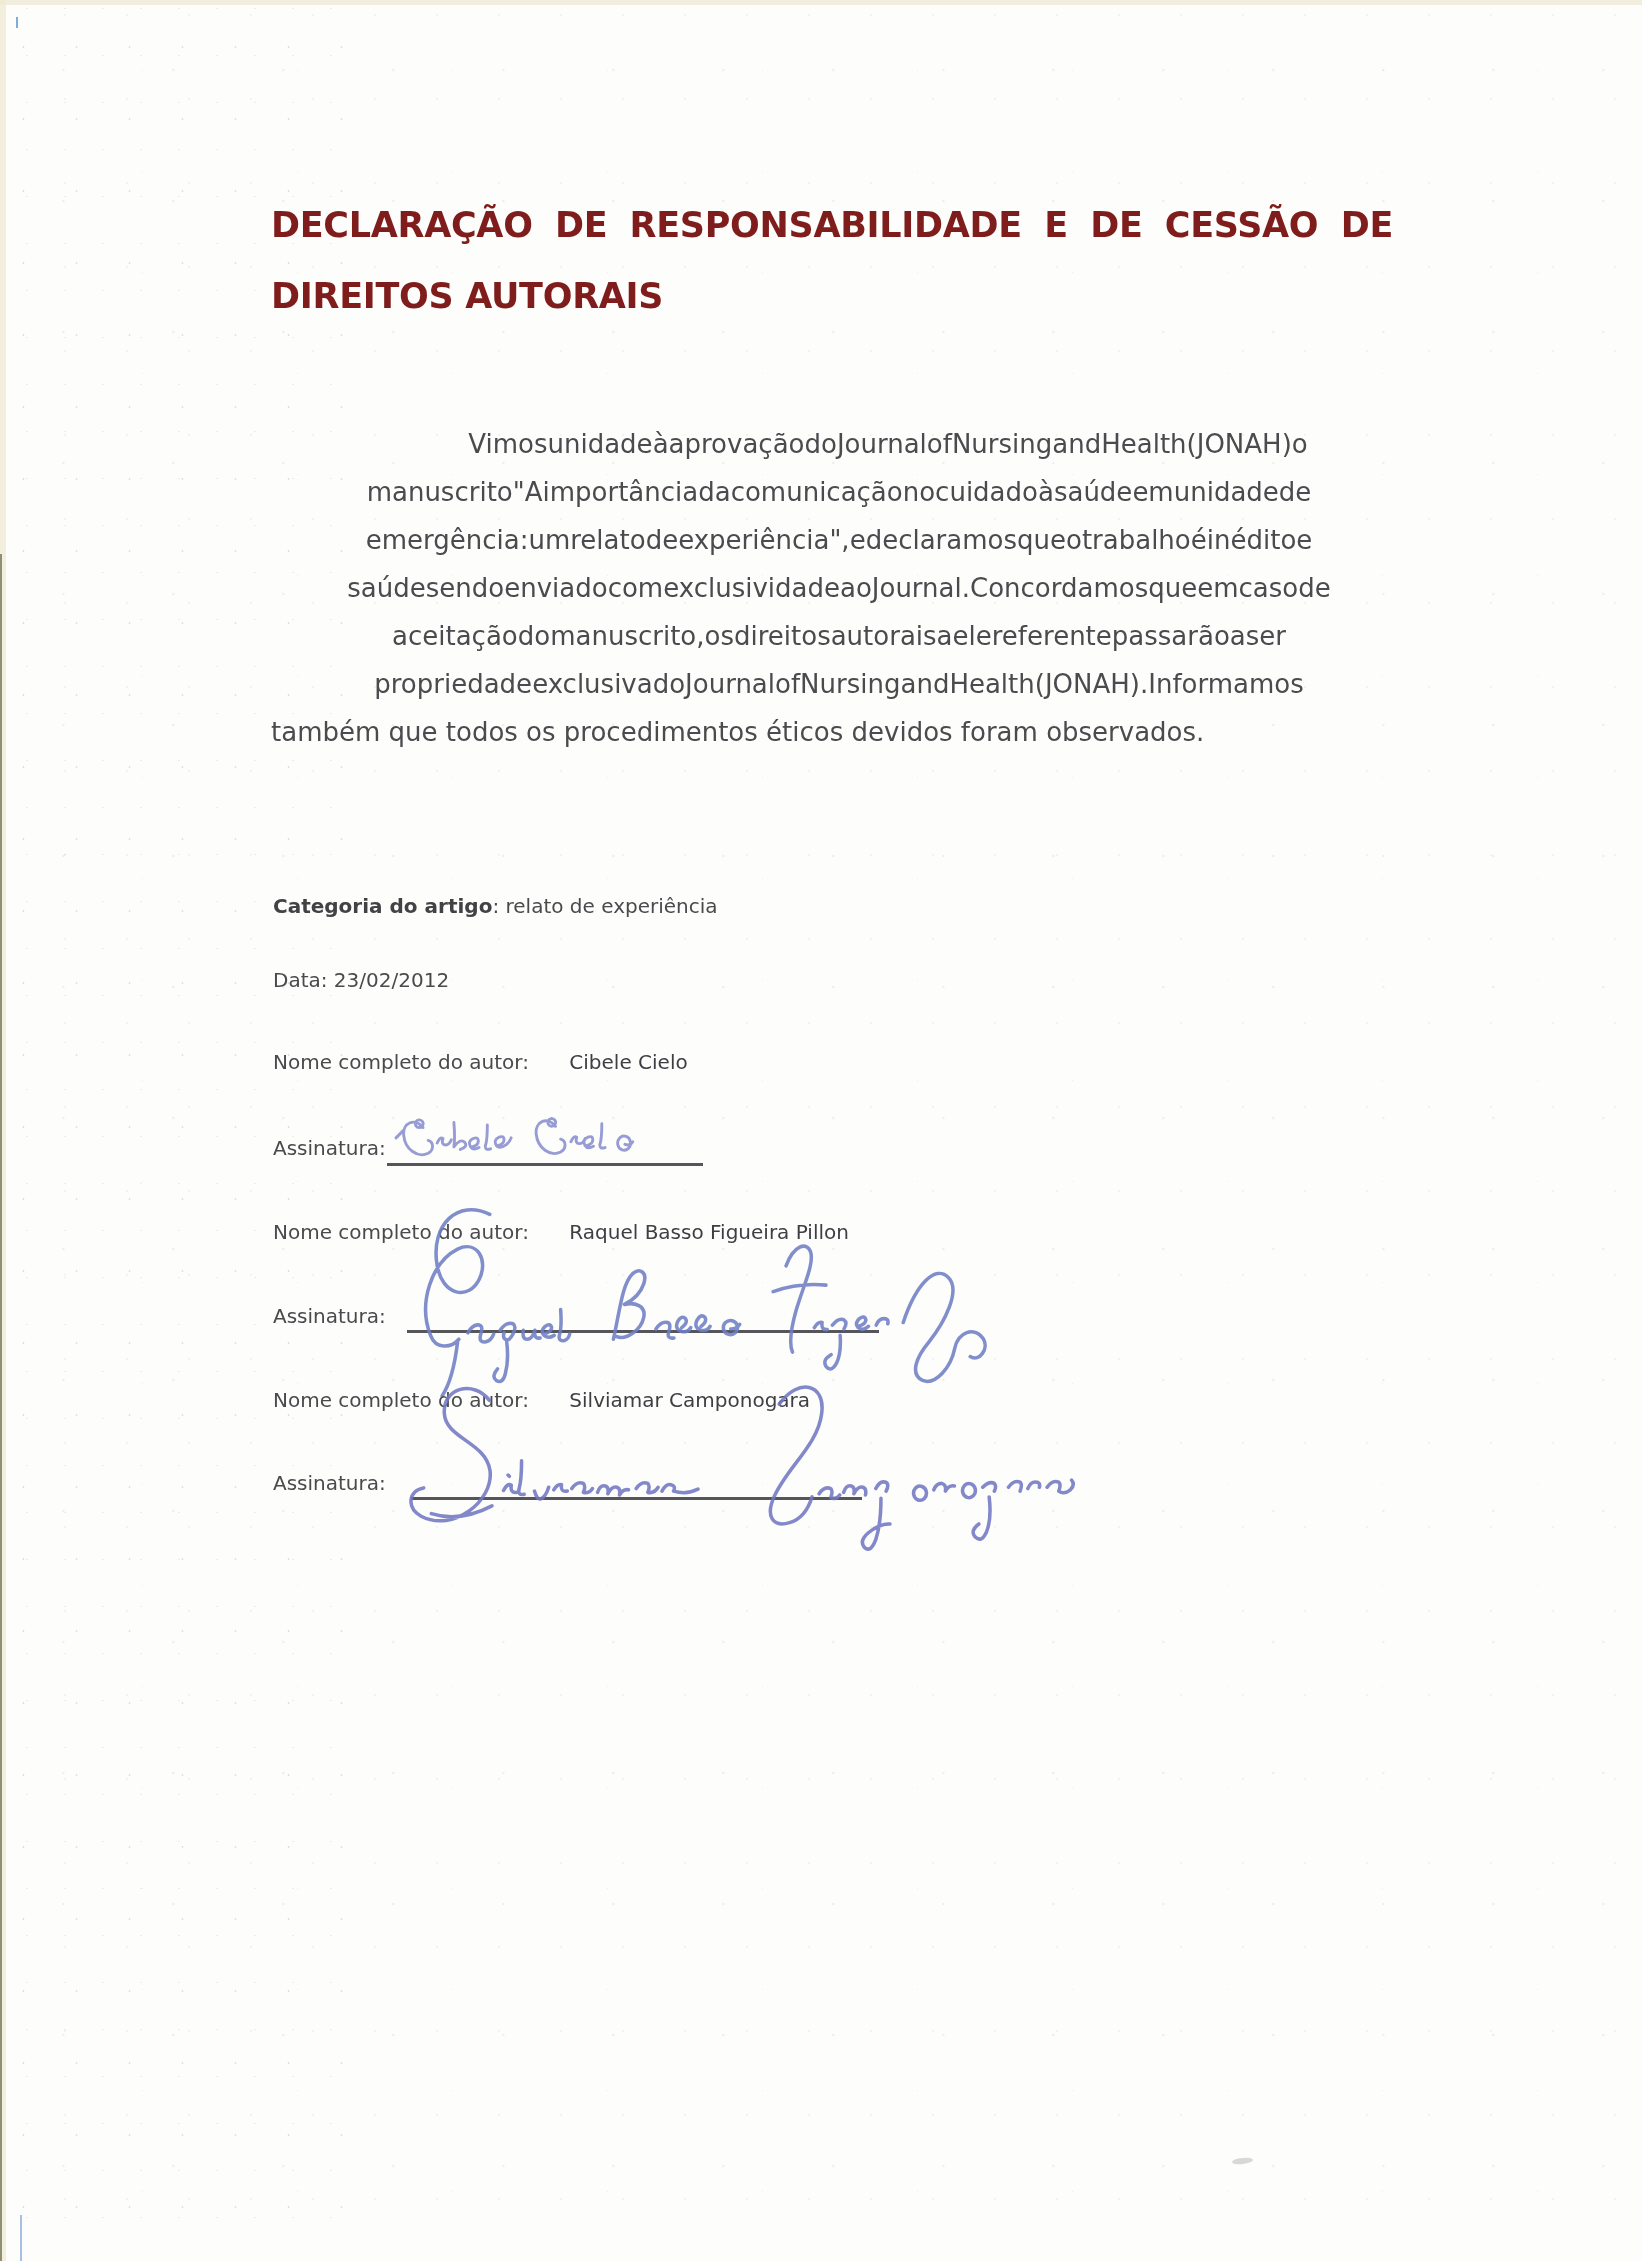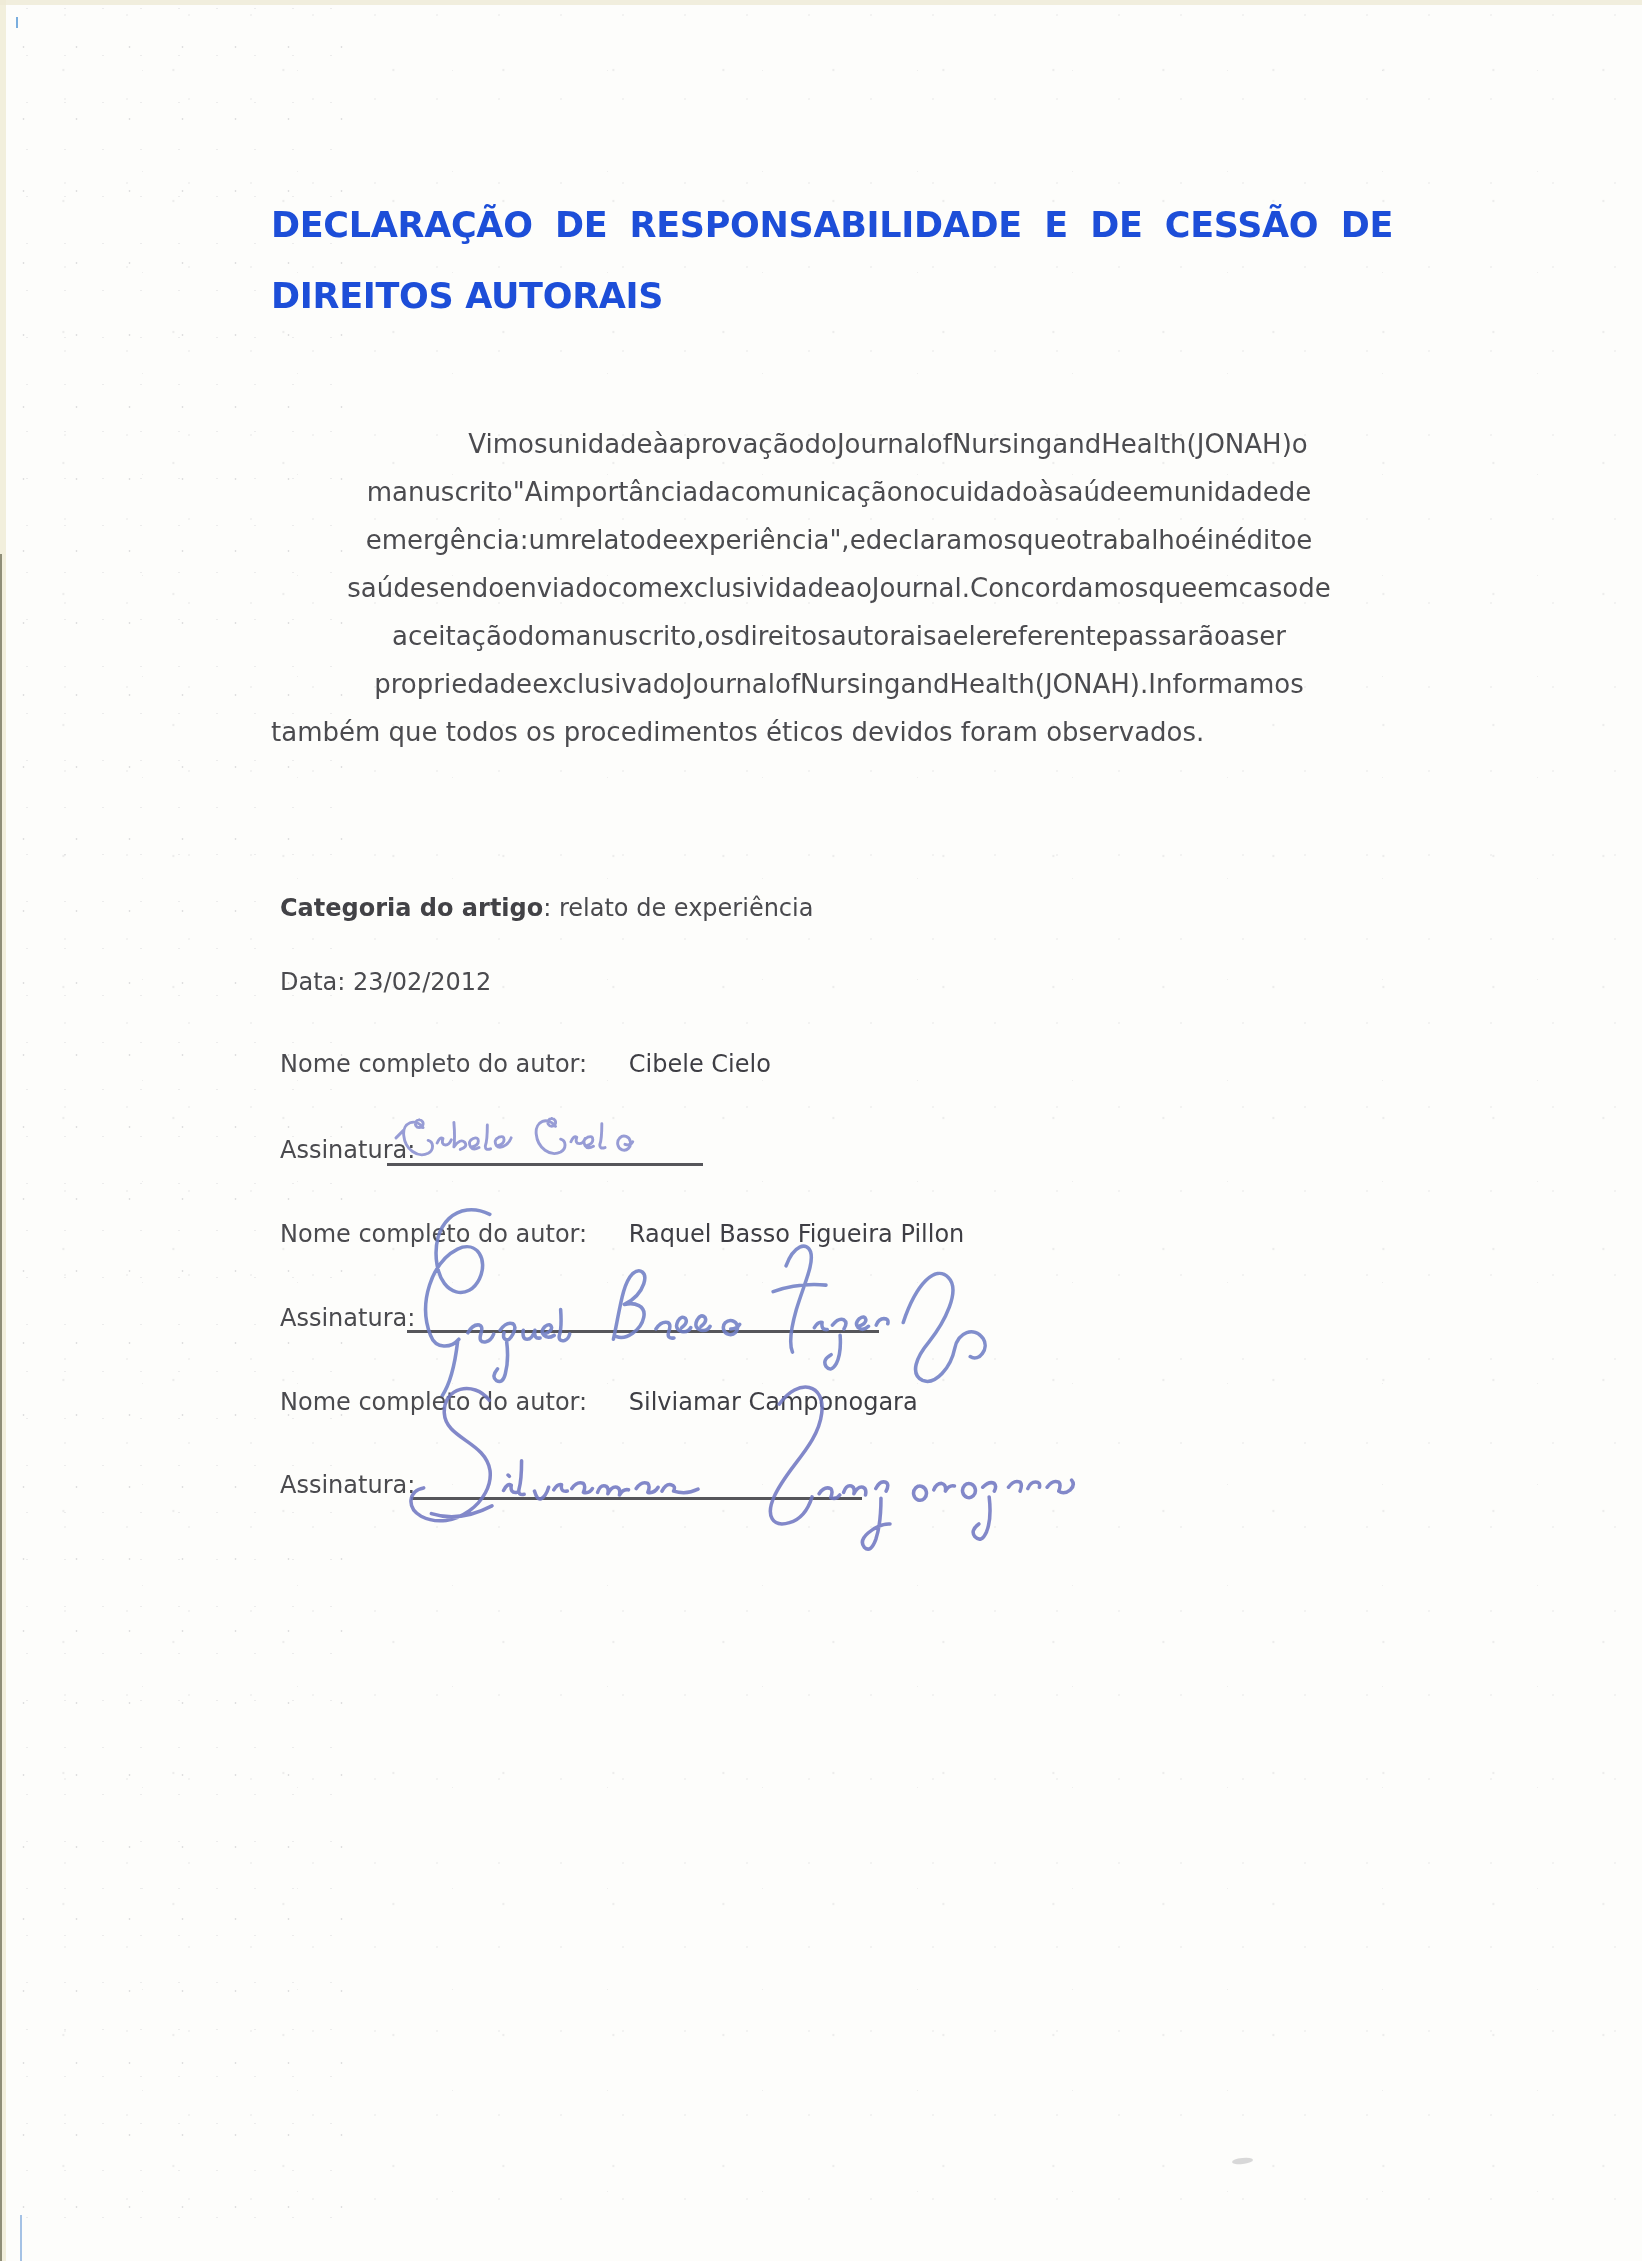--- a/index.html
+++ b/index.html
@@ -32,31 +32,31 @@
   .edge-left-band{position:absolute;left:0;top:0;width:5.8px;height:100%;background:#f2efdc;}
   .edge-left-line{position:absolute;left:0;top:554px;width:1.9px;height:1707px;background:#6e6d55;opacity:.75;}
   .edge-top-band{position:absolute;left:0;top:0;width:100%;height:4.5px;background:#edead6;opacity:.8;}
   .mark-blue-tl{position:absolute;left:15.5px;top:17.4px;width:2.6px;height:11px;background:#63a0d8;opacity:.85;}
   .mark-blue-bl{position:absolute;left:20px;top:2215px;width:1.9px;height:46px;background:#8fb3e0;opacity:.8;}
   .smudge{position:absolute;left:1232px;top:2158px;width:20.6px;height:5.8px;background:#b9b9bb;border-radius:50%;opacity:.55;transform:rotate(-6deg);}
 
   .title-line{
     position:absolute;left:271px;width:1122px;
     font-size:35px;font-weight:bold;letter-spacing:-0.3px;
-    color:#1d4ed8;
+    color:#7f1d1d;
   }
   .title-1{top:205px;display:flex;justify-content:space-between;}
   .title-2{top:276px;}
 
   .para{position:absolute;left:271px;top:420px;width:1136px;font-size:26px;color:#4b4b4f;}
   .pline{height:48px;display:flex;align-items:center;justify-content:center;white-space:nowrap;}
   .pline.indent{padding-left:98px;}
   .pline.last{display:block;line-height:48px;justify-content:flex-start;}
 
-  .row{position:absolute;left:280px;font-size:24px;white-space:nowrap;}
+  .row{position:absolute;left:273px;font-size:20px;white-space:nowrap;}
   .row .bold{font-weight:bold;color:#424246;}
   .row .name{color:#3e3e44;margin-left:34px;}
   .cat-row{top:894px;}
   .date-row{top:968px;}
   .name-row-1{top:1050px;}
   .sig-row-1{top:1136px;}
   .name-row-2{top:1220px;}
   .sig-row-2{top:1304px;}
   .name-row-3{top:1388px;}
   .sig-row-3{top:1471px;}

